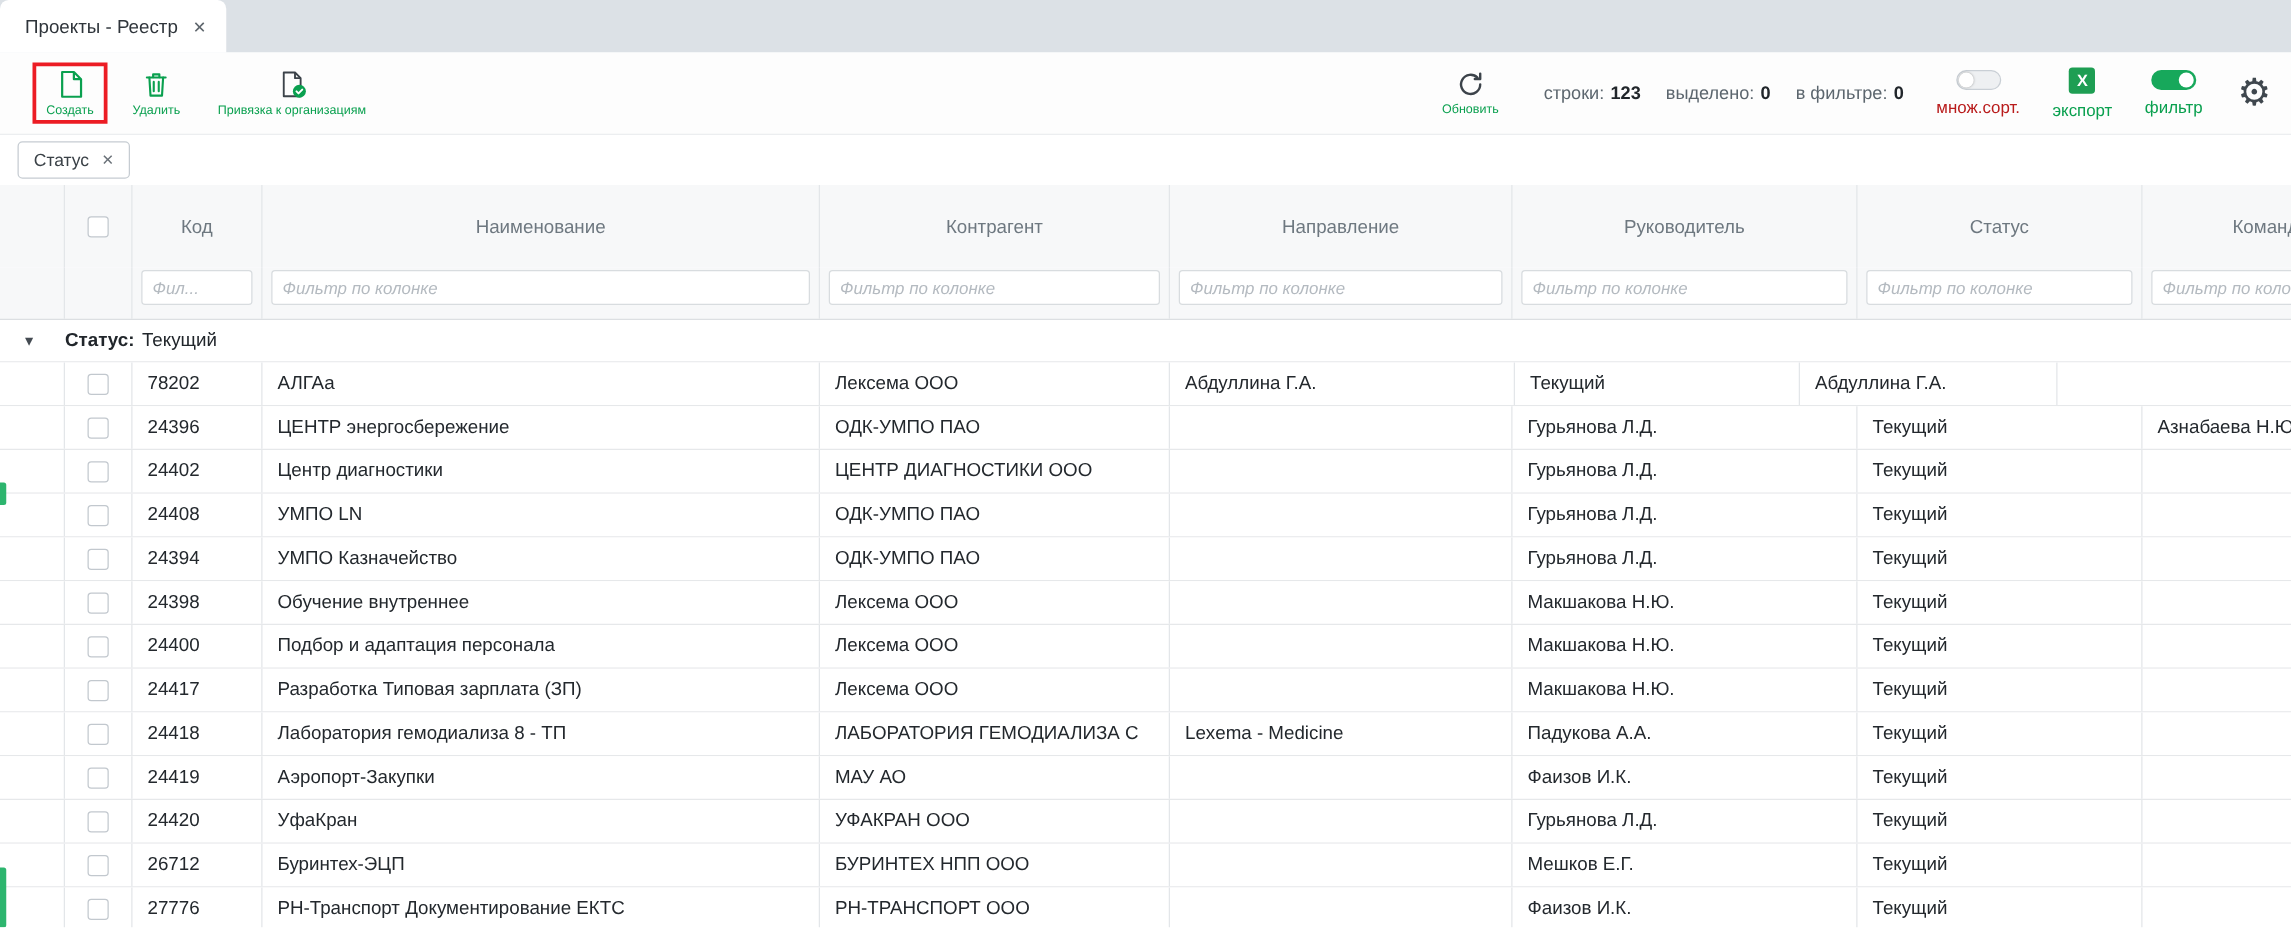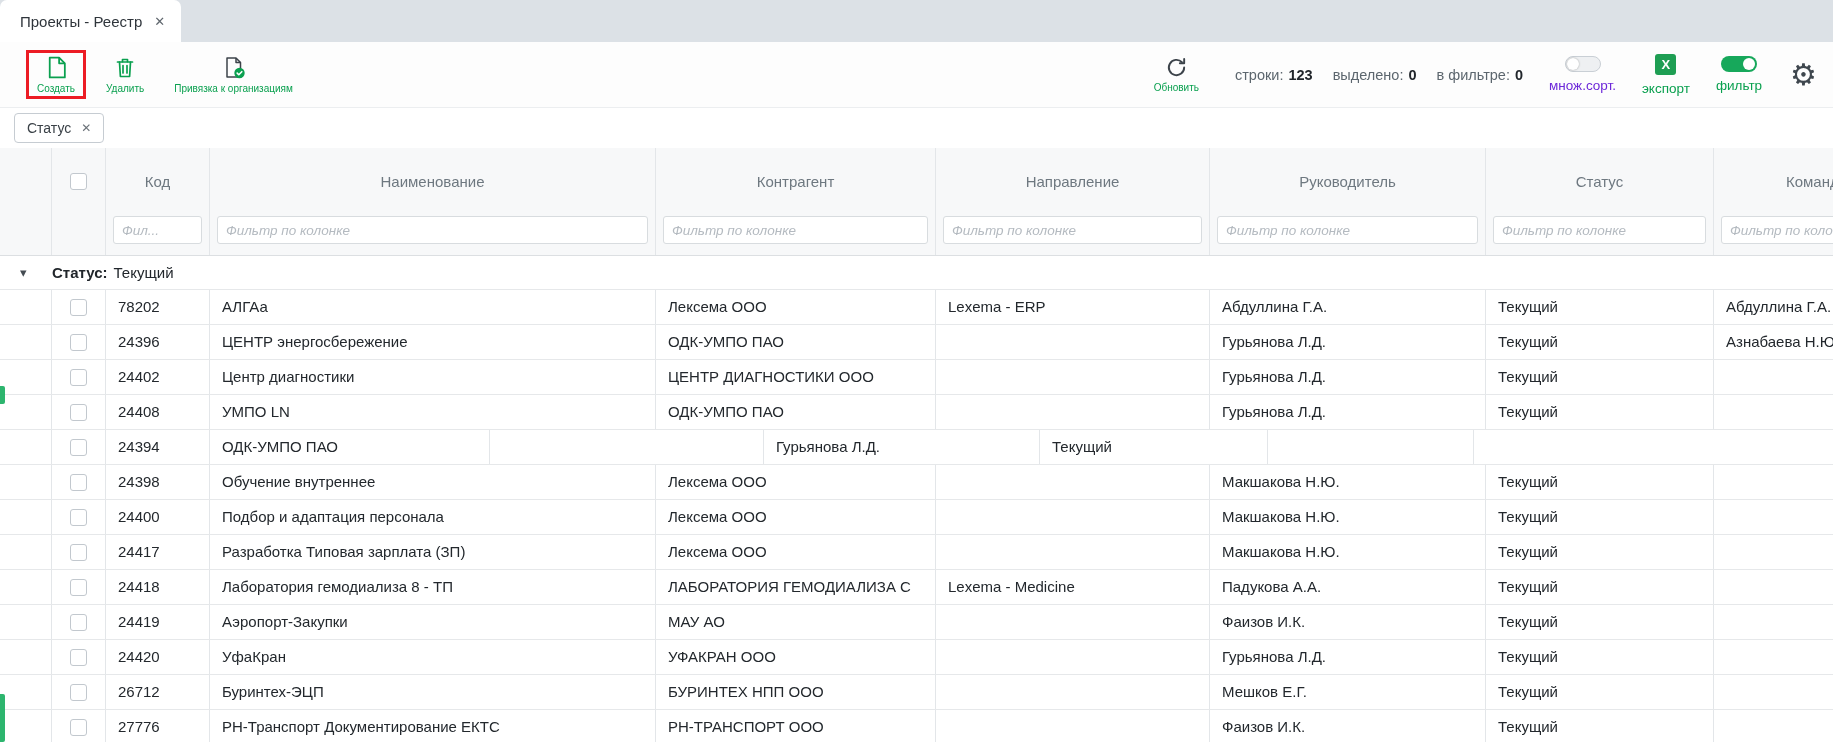--- a/index.html
+++ b/index.html
@@ -18,21 +18,21 @@
     padding:0 16px 0 26px;border-bottom:1px solid #eceef0;}
   .tb-left{display:flex;align-items:center;gap:10px;}
   .tb-btn{display:flex;flex-direction:column;align-items:center;gap:3px;
     font-size:10px;color:#0aa04f;padding:4px 10px;cursor:pointer;white-space:nowrap;}
   .tb-btn.boxed{border:3px solid #ec1c24;padding:2px 8px;}
   .tb-right{margin-left:auto;display:flex;align-items:center;gap:26px;}
   .stats{display:flex;align-items:center;gap:20px;}
   .stat{font-size:14.5px;color:#5c666e;white-space:nowrap;}
   .stat b{color:#21262b;font-weight:700;margin-left:5px;}
   .stack{display:flex;flex-direction:column;align-items:center;gap:6px;font-size:13.5px;white-space:nowrap;cursor:pointer;}
-  .stack.gray{color:#6d28d9;}
+  .stack.gray{color:#b91c1c;}
   .stack.green{color:#0aa04f;}
   .toggle{width:36px;height:16px;border-radius:9px;position:relative;}
   .toggle.off{background:#eef0f2;border:1px solid #c9cfd5;}
   .toggle.off::after{content:"";position:absolute;left:1px;top:1px;width:12px;height:12px;
     border-radius:50%;background:#fff;box-shadow:0 0 2px rgba(0,0,0,.35);}
   .toggle.on{background:#17a85b;}
   .toggle.on::after{content:"";position:absolute;right:2px;top:2px;width:12px;height:12px;
     border-radius:50%;background:#fff;}
   .xls-icon{width:21px;height:21px;background:#1e9e53;border-radius:3px;color:#fff;
     font-weight:700;font-size:13px;display:flex;align-items:center;justify-content:center;}
@@ -195,21 +195,20 @@
 
     <div id="grid-body">
         <div class="row">
           <div class="cell c0"></div>
           <div class="cell c1">
             <span class="checkbox"></span>
           </div>
           <div class="cell c2">78202</div>
           <div class="cell c3">АЛГАа</div>
           <div class="cell c4">Лексема ООО</div>
-          <div class="cell c5">Lexema - ERP</div>
           <div class="cell c6">Абдуллина Г.А.</div>
           <div class="cell c7">Текущий</div>
           <div class="cell c8">Абдуллина Г.А.</div>
         </div>
         <div class="row">
           <div class="cell c0"></div>
           <div class="cell c1">
             <span class="checkbox"></span>
           </div>
           <div class="cell c2">24396</div>
@@ -245,20 +244,21 @@
           <div class="cell c6">Гурьянова Л.Д.</div>
           <div class="cell c7">Текущий</div>
           <div class="cell c8"></div>
         </div>
         <div class="row">
           <div class="cell c0"></div>
           <div class="cell c1">
             <span class="checkbox"></span>
           </div>
           <div class="cell c2">24394</div>
+          <div class="cell c3">УМПО Казначейство</div>
           <div class="cell c4">ОДК-УМПО ПАО</div>
           <div class="cell c5"></div>
           <div class="cell c6">Гурьянова Л.Д.</div>
           <div class="cell c7">Текущий</div>
           <div class="cell c8"></div>
         </div>
         <div class="row">
           <div class="cell c0"></div>
           <div class="cell c1">
             <span class="checkbox"></span>

